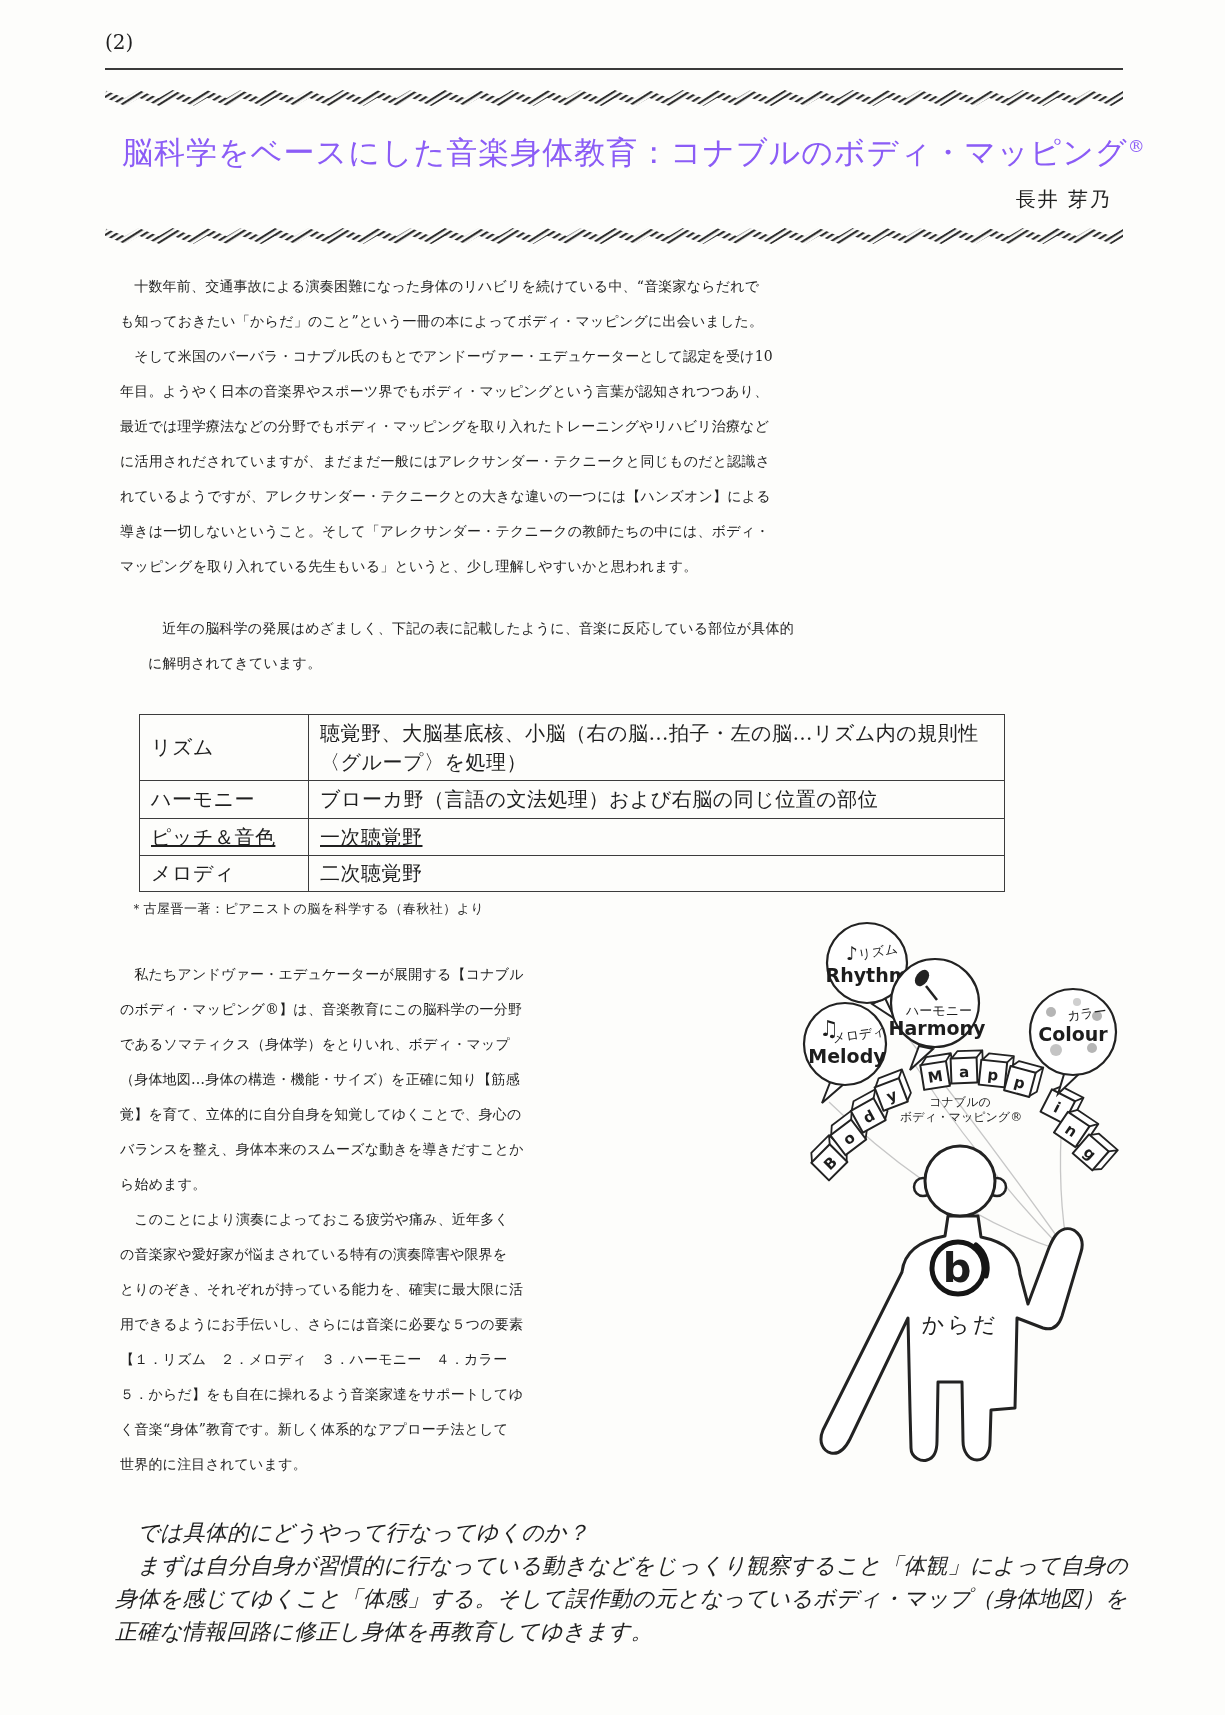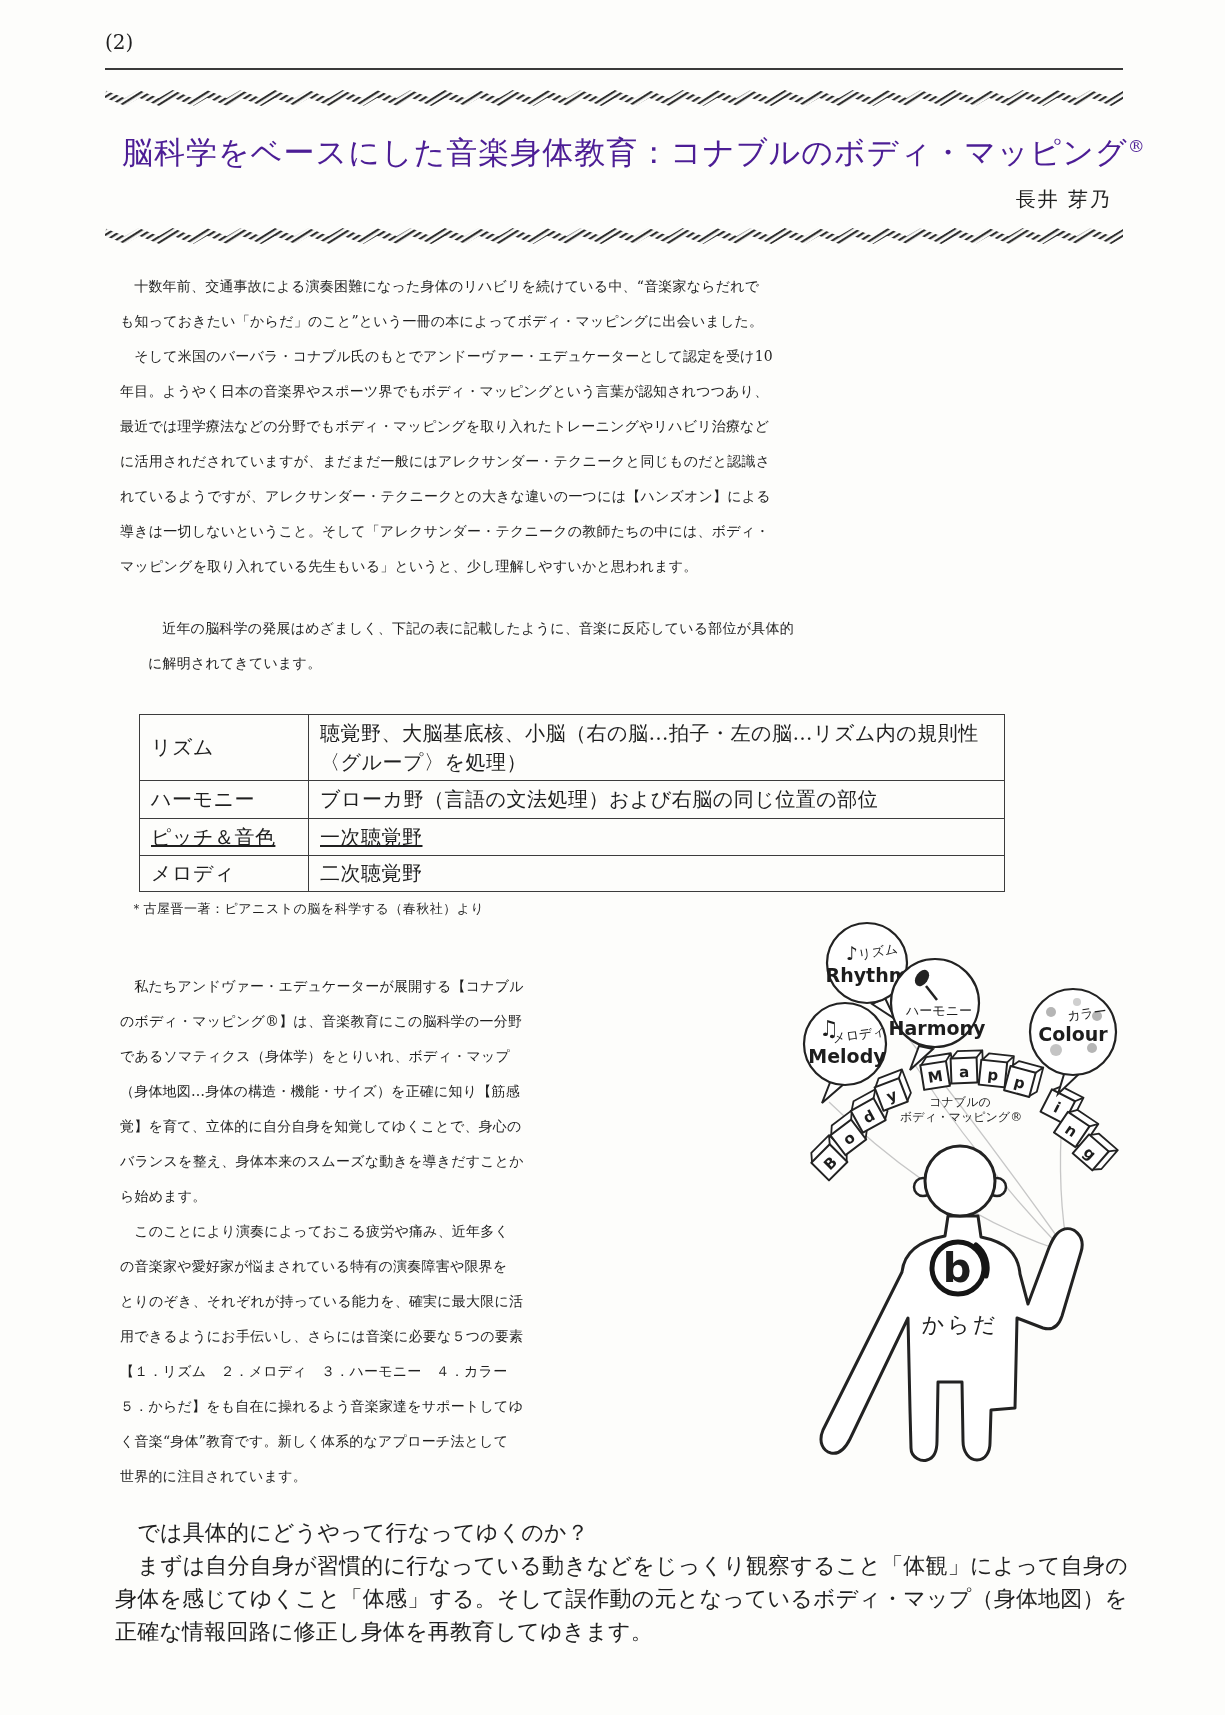--- a/index.html
+++ b/index.html
@@ -4,21 +4,21 @@
 <style>
   html,body{margin:0;padding:0;background:#e8e8e8;}
   .page{
     position:relative;width:1225px;height:1715px;margin:0 auto;
     background:#fdfdfb;color:#1f1f1f;overflow:hidden;
     font-family:"DejaVu Serif","Liberation Serif",serif;
   }
   .abs{position:absolute;}
   .pagenum{font-size:20px;}
   .toprule{height:2px;background:#3a3a3a;}
-  .title{font-size:31px;letter-spacing:1px;white-space:nowrap;color:#4c1d95;}
+  .title{font-size:31px;letter-spacing:1px;white-space:nowrap;color:#8b5cf6;}
   .title sup{font-size:17px;}
   .author{font-size:20px;letter-spacing:2px;white-space:nowrap;}
   .txt .ln{height:35px;line-height:35px;font-size:14px;white-space:nowrap;letter-spacing:0.2px;}
   .txt34 .ln{height:33px;line-height:33px;font-size:22px;white-space:nowrap;letter-spacing:0.2px;}
   table.brain{border-collapse:collapse;width:866px;table-layout:fixed;}
   table.brain td{
     border:1.6px solid #3c3c3c;font-size:20px;line-height:29px;
     padding:3px 11px;vertical-align:middle;letter-spacing:0.5px;
   }
   table.brain td.term{width:146px;}
@@ -93,21 +93,21 @@
       </tr>
       <tr style="height:35px;">
         <td class="term">メロディ</td>
         <td>二次聴覚野</td>
       </tr>
     </tbody>
   </table>
 
   <div class="abs footnote" style="left:130px;top:900px;">＊古屋晋一著：ピアニストの脳を科学する（春秋社）より</div>
 
-  <div class="abs txt" style="left:120px;top:957px;width:625px;margin-top:12px;">
+  <div class="abs txt" style="left:120px;top:957px;width:625px;">
     <div class="ln">　私たちアンドヴァー・エデュケーターが展開する【コナブル</div>
     <div class="ln">のボディ・マッピング®】は、音楽教育にこの脳科学の一分野</div>
     <div class="ln">であるソマティクス（身体学）をとりいれ、ボディ・マップ</div>
     <div class="ln">（身体地図…身体の構造・機能・サイズ）を正確に知り【筋感</div>
     <div class="ln">覚】を育て、立体的に自分自身を知覚してゆくことで、身心の</div>
     <div class="ln">バランスを整え、身体本来のスムーズな動きを導きだすことか</div>
     <div class="ln">ら始めます。</div>
     <div class="ln">　このことにより演奏によっておこる疲労や痛み、近年多く</div>
     <div class="ln">の音楽家や愛好家が悩まされている特有の演奏障害や限界を</div>
     <div class="ln">とりのぞき、それぞれが持っている能力を、確実に最大限に活</div>
@@ -242,20 +242,20 @@
       <circle cx="235" cy="261" r="35" fill="#fff" stroke="#222" stroke-width="3"></circle>
       <g>
         <circle cx="233" cy="348" r="26" fill="#fff" stroke="#151515" stroke-width="5"></circle>
         <path d="M251,325 a29,29 0 0 1 10,31" fill="none" stroke="#151515" stroke-width="5" stroke-linecap="round"></path>
         <text class="blogo" x="232" y="362" text-anchor="middle">b</text>
       </g>
       <text class="karada" x="235" y="412" text-anchor="middle">からだ</text>
     </g>
   </svg>
 
-  <div class="abs txt34" style="left:115px;top:1516px;width:1010px;">
+  <div class="abs txt34" style="left:115px;top:1516px;width:1010px;font-style:italic;">
     <div class="ln">　では具体的にどうやって行なってゆくのか？</div>
     <div class="ln">　まずは自分自身が習慣的に行なっている動きなどをじっくり観察すること「体観」によって自身の</div>
     <div class="ln">身体を感じてゆくこと「体感」する。そして誤作動の元となっているボディ・マップ（身体地図）を</div>
     <div class="ln">正確な情報回路に修正し身体を再教育してゆきます。</div>
   </div>
 
 </div>
 
 </body></html>

